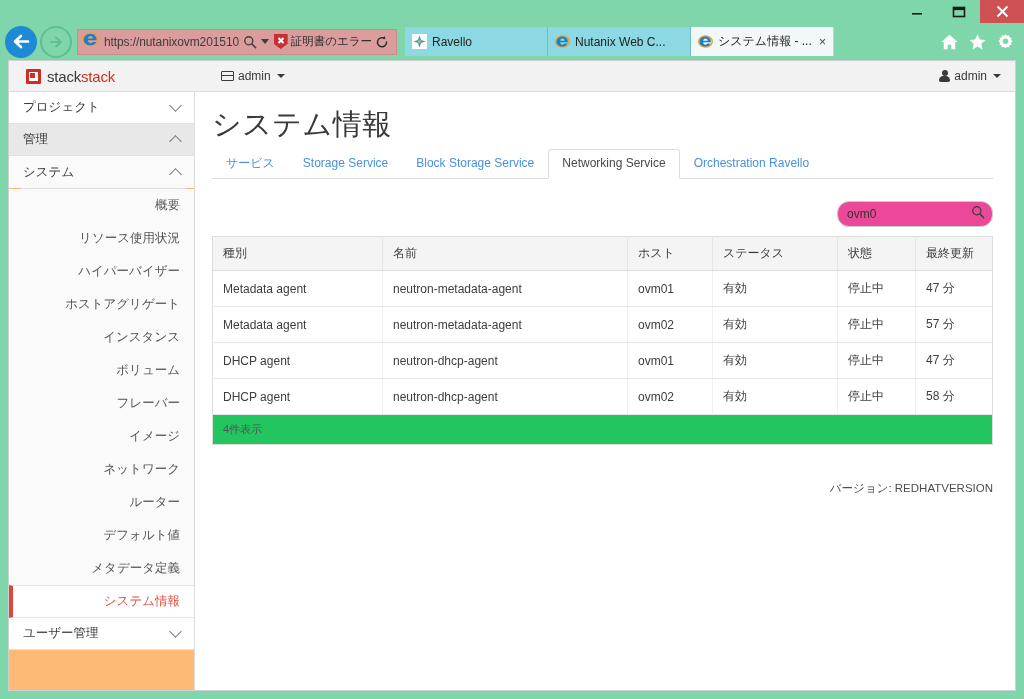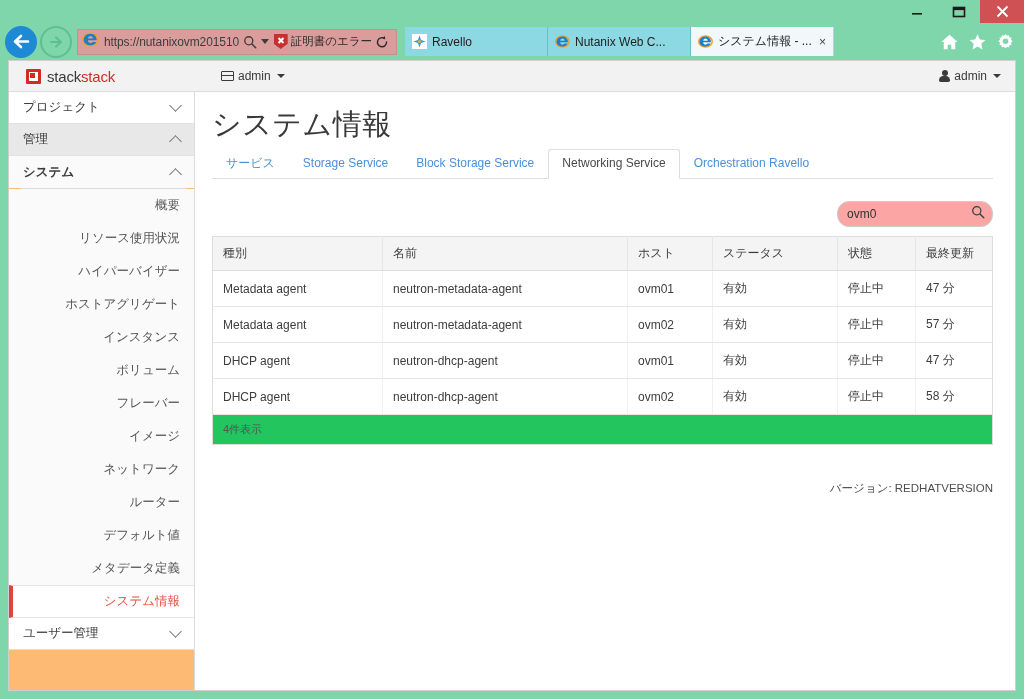--- a/index.html
+++ b/index.html
@@ -204,21 +204,21 @@
   }
   .chev.down { transform: rotate(45deg); margin-bottom: 5px; }
   .chev.up   { transform: rotate(-135deg); margin-bottom: 0px; margin-top: 4px; }
 
   .side-sub {
     height: 32px; display: flex; align-items: center;
     padding: 0 14px;
     font-size: 12.5px; color: #3c3c3c;
     background: #fafafa;
   }
-  .side-sub .lbl { flex: 1 1 auto; font-weight: bold; }
+  .side-sub .lbl { flex: 1 1 auto; }
   .side-sub-rule { height: 1px; background: #dddddd; margin: 0 8px 0 12px; }
 
   .side-item {
     height: 33px; display: flex; align-items: center; justify-content: flex-end;
     padding: 0 14px;
     font-size: 12.5px; color: #555;
     background: #fafafa;
     text-align: right;
   }
   .side-item.active {
@@ -263,21 +263,21 @@
     border-bottom-color: #ffffff;
     border-radius: 3px 3px 0 0;
   }
 
   .search-row { display: flex; justify-content: flex-end; margin-bottom: 9px; }
   .search-box {
     width: 156px; height: 26px;
     border: 1px solid #cccccc; border-radius: 12px;
     display: flex; align-items: center;
     padding: 0 7px;
-    background: #fca5a5;
+    background: #ec4899;
   }
   .search-box input {
     border: 0; outline: 0; flex: 1 1 auto; min-width: 0;
     font-size: 12px; color: #333;
     font-family: "Liberation Sans", sans-serif;
     background: transparent;
   }
   .mag { flex: 0 0 auto; }
 
   table.datatable {

